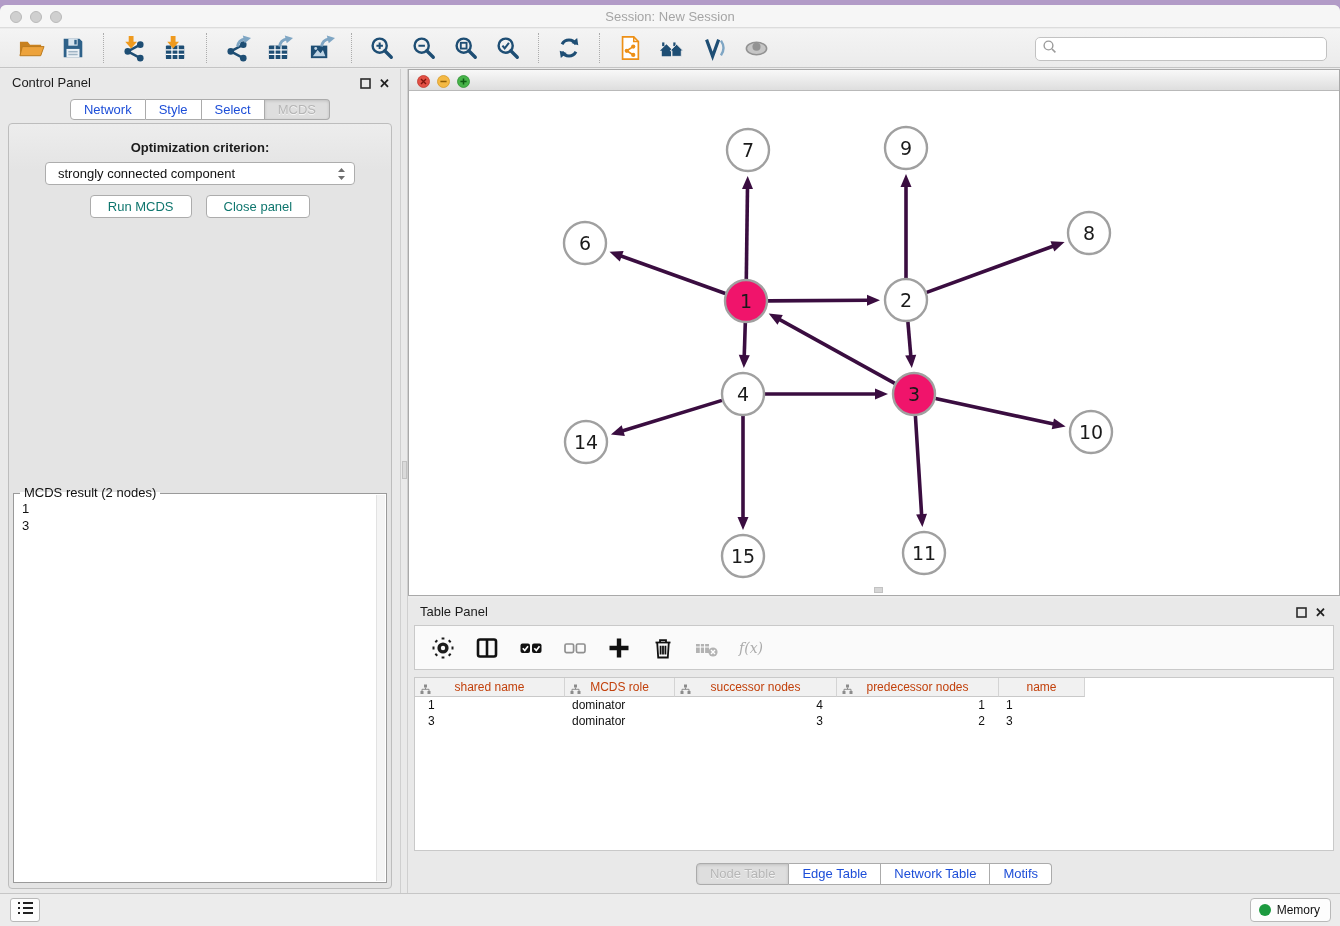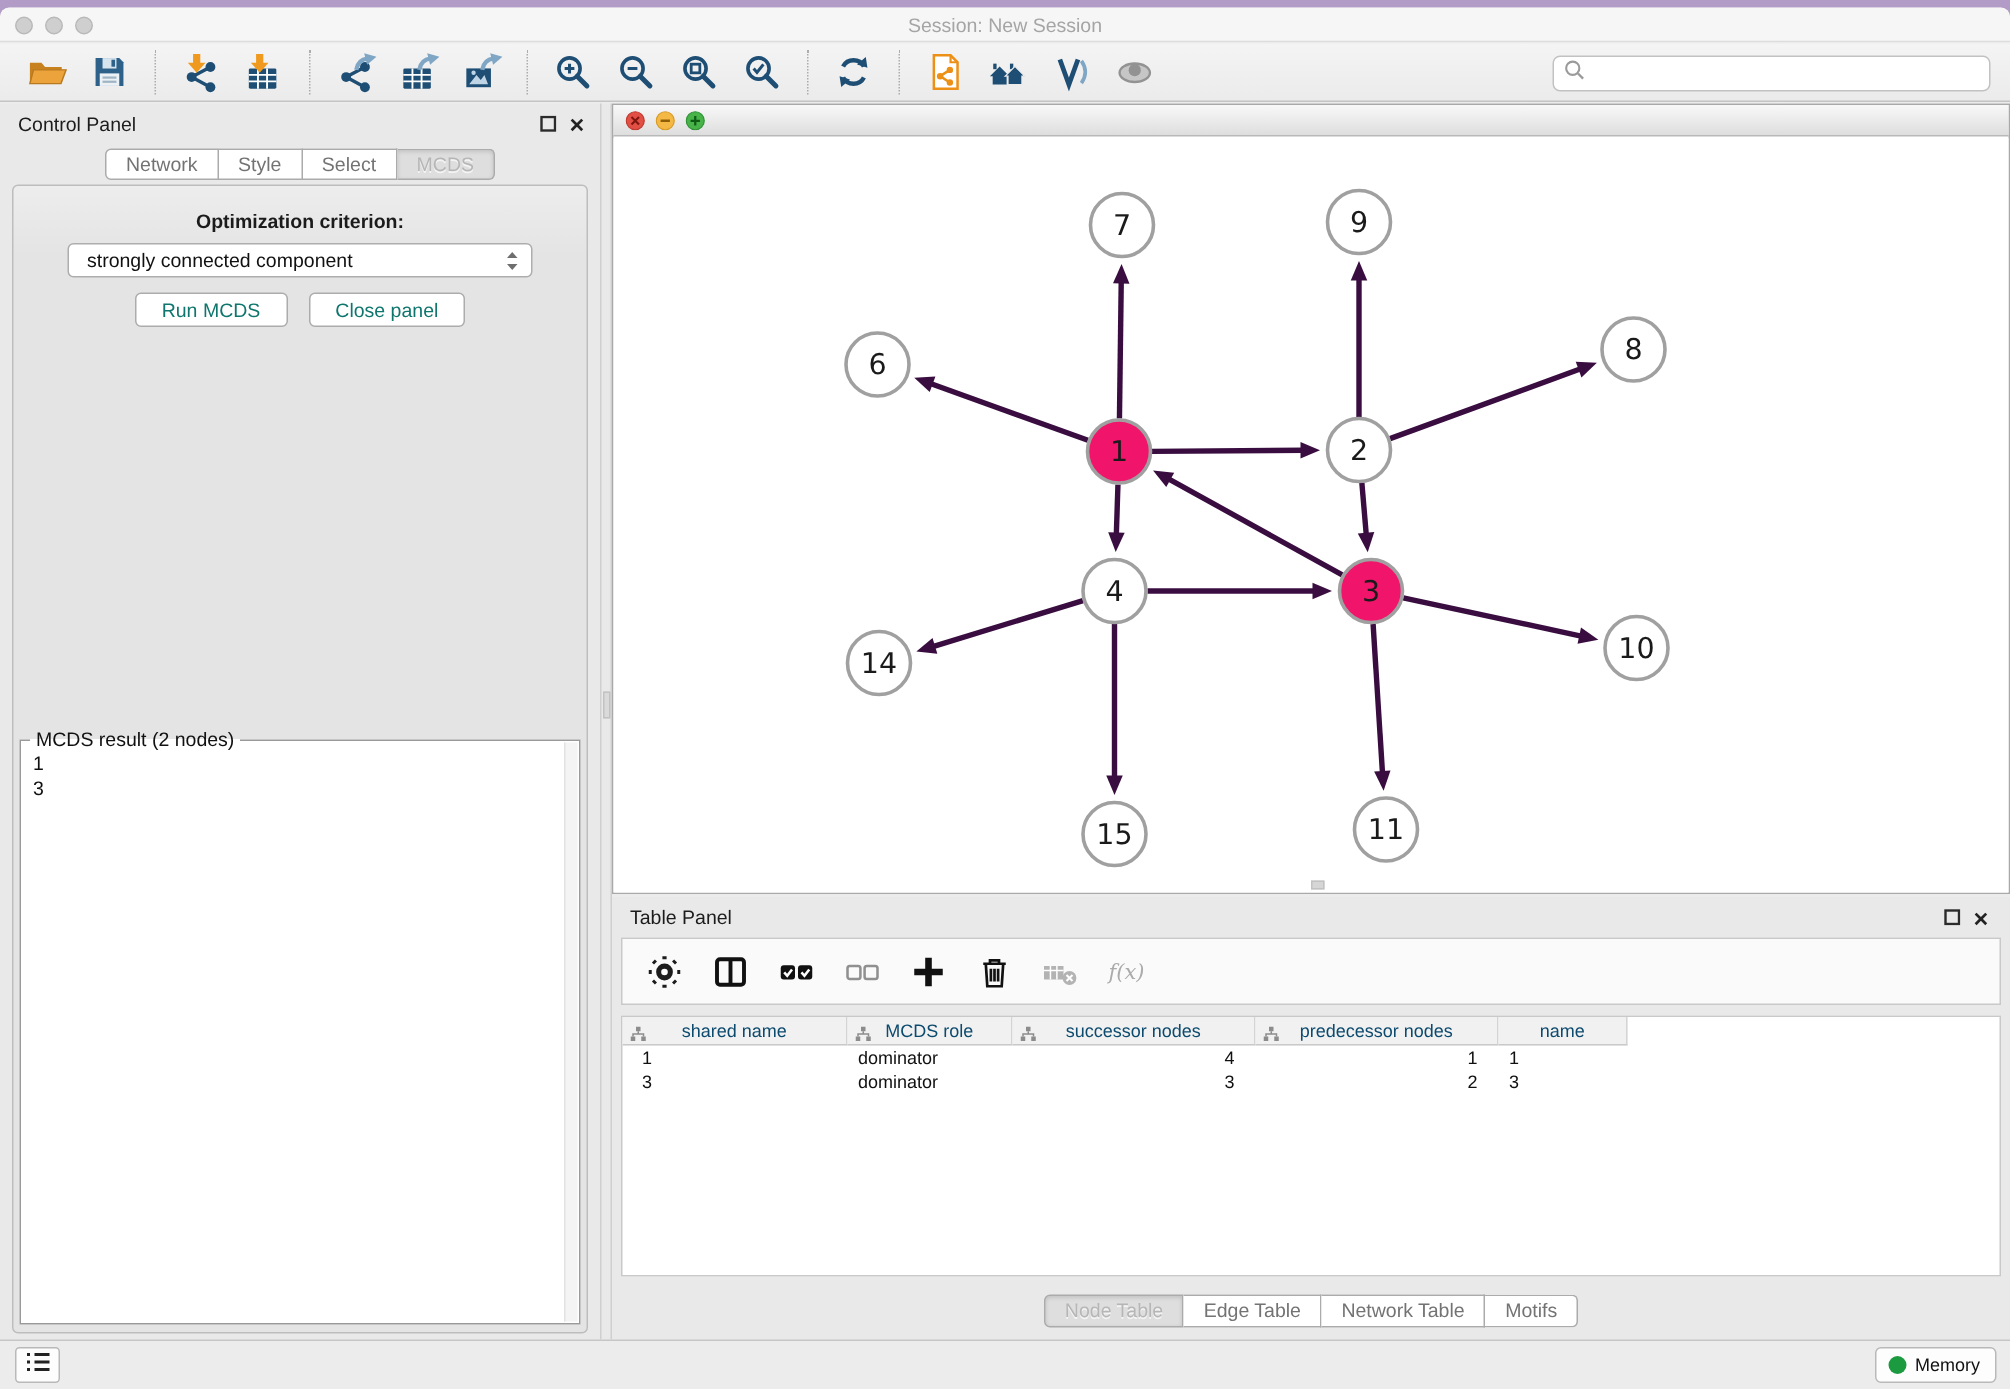--- a/index.html
+++ b/index.html
@@ -48,21 +48,21 @@
   
   .content { position:absolute; top:64px; left:0; right:0; bottom:33px; }
   
   .control-panel { position:absolute; left:0; top:0; width:400px; bottom:0; background:#E9E9E9; }
   .panel-header { position:relative; height:26px; }
   .panel-title { position:absolute; left:12px; top:6px; font-size:13px; color:#1c1c1c; }
   .panel-btns { position:absolute; right:10px; top:6px; display:flex; gap:8px; align-items:center; }
   .cp-tabs { position:absolute; top:30px; left:0; right:0; display:flex; justify-content:center; }
   .tab {
     height:21px; line-height:19px; padding:0 13px; background:#FFF;
-    border:1px solid #ABABAB; border-left:none; font-size:13px; color:#737373;
+    border:1px solid #ABABAB; border-left:none; font-size:13px; color:#1d4ed8;
   }
   .tab:first-child { border-left:1px solid #ABABAB; border-radius:4px 0 0 4px; }
   .tab:last-child { border-radius:0 4px 4px 0; }
   .tab.selected { background:#DEDEDE; color:#B6B6B6; text-shadow:0 1px 0 #F4F4F4; box-shadow:inset 0 1px 3px rgba(0,0,0,.14);text-align:center; }
   .cp-body {
     position:absolute; top:54px; left:8px; right:8px; bottom:4px;
     background:linear-gradient(#EDEDED,#E4E4E4 46px); border:1px solid #BDBDBD; border-radius:4px;
   }
   .opt-label { position:absolute; top:16px; left:0; right:0; text-align:center; font-size:13px; color:#1b1b1b;font-weight:bold; }
   .combo {
@@ -112,21 +112,21 @@
     position:absolute; top:27px; left:6px; right:6px; height:45px;
     background:#FAFAFA; border:1px solid #C9C9C9;
     display:flex; align-items:center; padding-left:14px; gap:16px;
   }
   .tp-icon { width:28px; height:26px; display:flex; align-items:center; justify-content:center; }
   .tp-table { position:absolute; top:79px; left:6px; right:6px; bottom:42px; background:#FFF; border:1px solid #C9C9C9; overflow:hidden; }
   .th-row { display:flex; height:19px; }
   .th {
     position:relative; height:19px; background:#F1F1F1;
     border-right:1px solid #D4D4D4; border-bottom:1px solid #C9C9C9;
-    font-size:12px; color:#0c4a6e; text-align:center; line-height:18px;
+    font-size:12px; color:#c2410c; text-align:center; line-height:18px;
   }
   .th .col-icon { position:absolute; left:5px; top:4px; }
   .tr { display:flex; height:16px; }
   .td { height:16px; font-size:12px; color:#111; line-height:16px; white-space:nowrap; overflow:hidden; }
   .tp-tabs { position:absolute; bottom:8px; left:0; right:0; display:flex; justify-content:center; }
   .tp-tabs .tab { height:22px; line-height:20px; }
   
   .statusbar { position:absolute; bottom:0; left:0; right:0; height:33px; background:#ECECEC; border-top:1px solid #C6C6C6; }
   .sb-left-btn {
     position:absolute; left:10px; top:4px; width:30px; height:24px;

